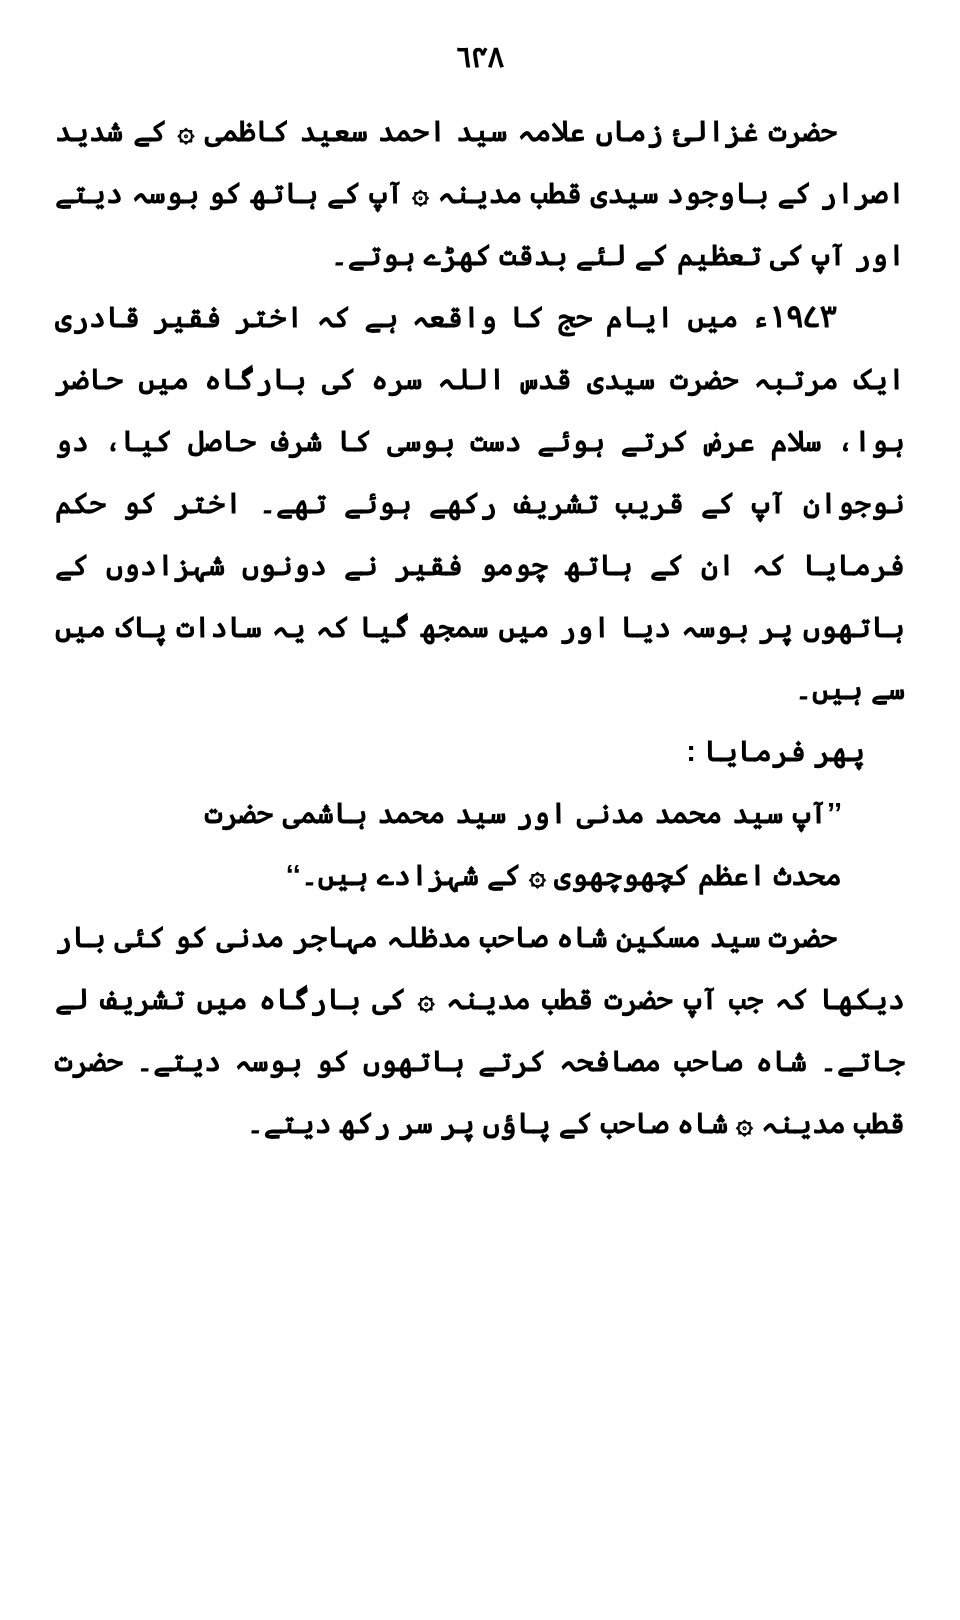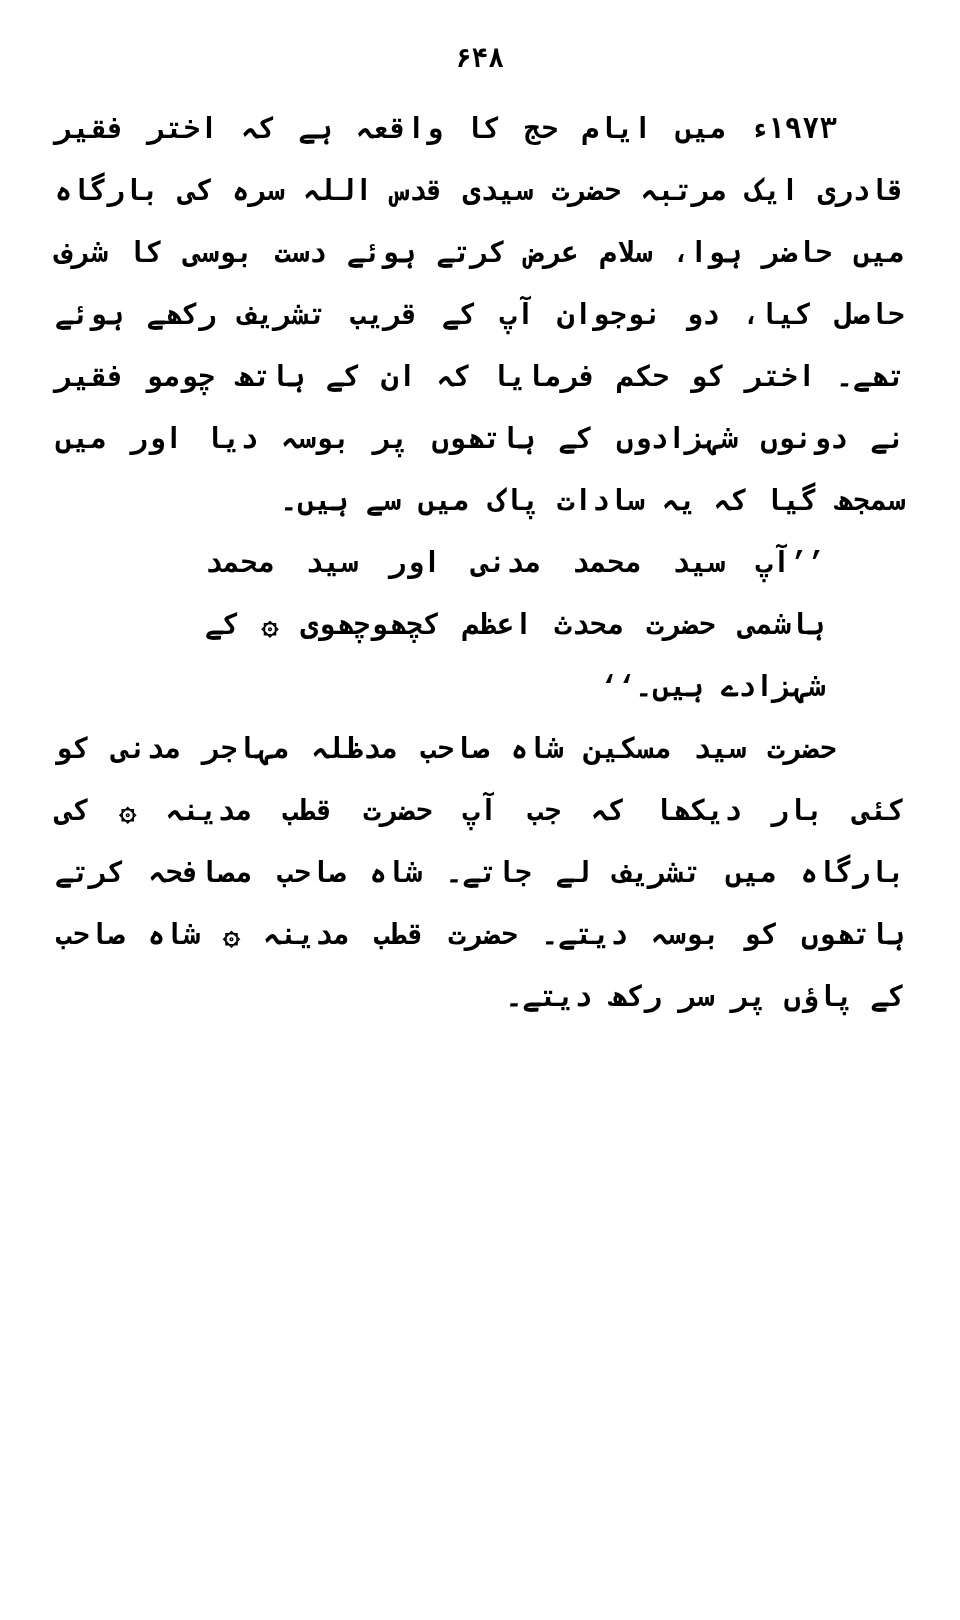--- a/index.html
+++ b/index.html
@@ -7,21 +7,21 @@
     padding: 0;
     background: #ffffff;
   }
   .page {
     position: relative;
     box-sizing: border-box;
     width: 960px;
     height: 1620px;
     background: #ffffff;
     color: #000000;
-    font-family: Liberation Mono, monospace;
+    font-family: Liberation Sans, sans-serif;
     overflow: hidden;
   }
   .page-number {
     position: absolute;
     top: 42px;
     left: 0;
     right: 0;
     text-align: center;
     font-size: 27px;
     font-weight: 700;
@@ -47,27 +47,29 @@
     text-align-last: right;
   }
   .text-block p.indent {
     text-indent: 68px;
   }
   .text-block p.lead-in {
     text-align: right;
     text-indent: 40px;
   }
   .text-block p.quote {
-    margin-right: 80px;
+    margin-right: 63px;
     margin-left: 150px;
   }
 </style>
 </head>
 <body>
 
 <div class="page">
   <div class="page-number">۶۴۸</div>
   <div class="text-block">
+      <p class="body indent">حضرت غزالیٔ زماں علامہ سید احمد سعید کاظمی ۞ کے شدید اصرار کے باوجود سیدی قطب مدینہ ۞ آپ کے ہاتھ کو بوسہ دیتے اور آپ کی تعظیم کے لئے بدقت کھڑے ہوتے۔</p>
       <p class="body indent">۱۹۷۳ء میں ایام حج کا واقعہ ہے کہ اختر فقیر قادری ایک مرتبہ حضرت سیدی قدس اللہ سرہ کی بارگاہ میں حاضر ہوا، سلام عرض کرتے ہوئے دست بوسی کا شرف حاصل کیا، دو نوجوان آپ کے قریب تشریف رکھے ہوئے تھے۔ اختر کو حکم فرمایا کہ ان کے ہاتھ چومو فقیر نے دونوں شہزادوں کے ہاتھوں پر بوسہ دیا اور میں سمجھ گیا کہ یہ سادات پاک میں سے ہیں۔</p>
+      <p class="lead-in indent">پھر فرمایا :</p>
       <p class="quote">’’آپ سید محمد مدنی اور سید محمد ہاشمی حضرت محدث اعظم کچھوچھوی ۞ کے شہزادے ہیں۔‘‘</p>
       <p class="body indent">حضرت سید مسکین شاہ صاحب مدظلہ مہاجر مدنی کو کئی بار دیکھا کہ جب آپ حضرت قطب مدینہ ۞ کی بارگاہ میں تشریف لے جاتے۔ شاہ صاحب مصافحہ کرتے ہاتھوں کو بوسہ دیتے۔ حضرت قطب مدینہ ۞ شاہ صاحب کے پاؤں پر سر رکھ دیتے۔</p>
     </div>
 </div>
 
 </body></html>

